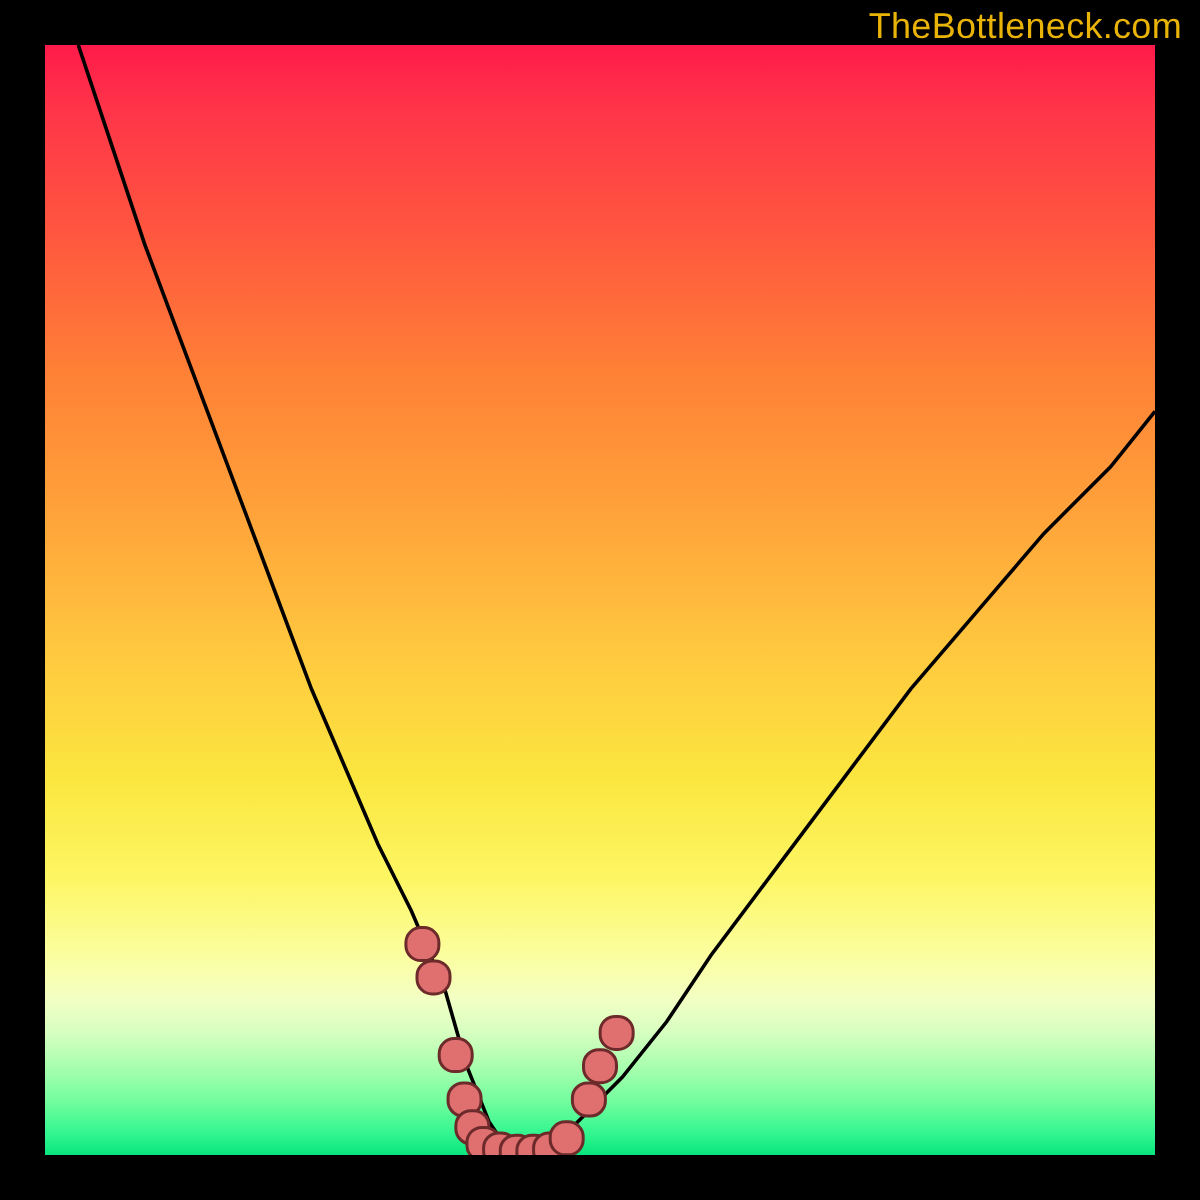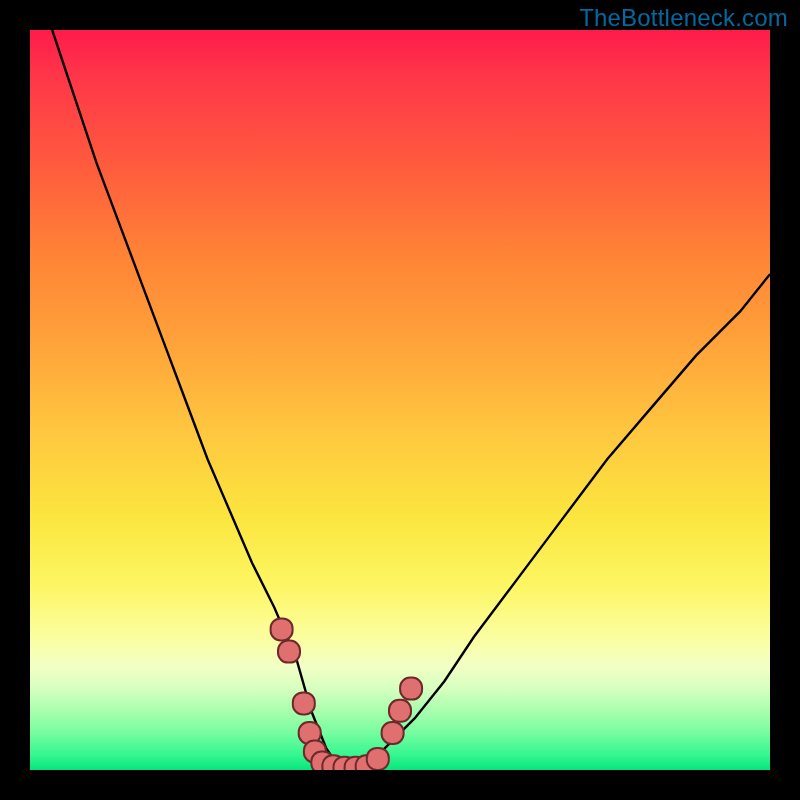--- a/index.html
+++ b/index.html
@@ -41,21 +41,21 @@
       #a9feae 92%,
       #76fd9f 95%,
       #34f68f 98%,
       #08e57d 100%
     );
   }
   .watermark {
     position: absolute;
     top: 4px;
     right: 12px;
-    color: #0369a1;
+    color: #eab308;
     font-size: 24px;
     font-weight: 400;
     letter-spacing: 0.2px;
     user-select: none;
   }
   svg.curve-layer {
     position: absolute;
     top: 0;
     left: 0;
     width: 740px;

